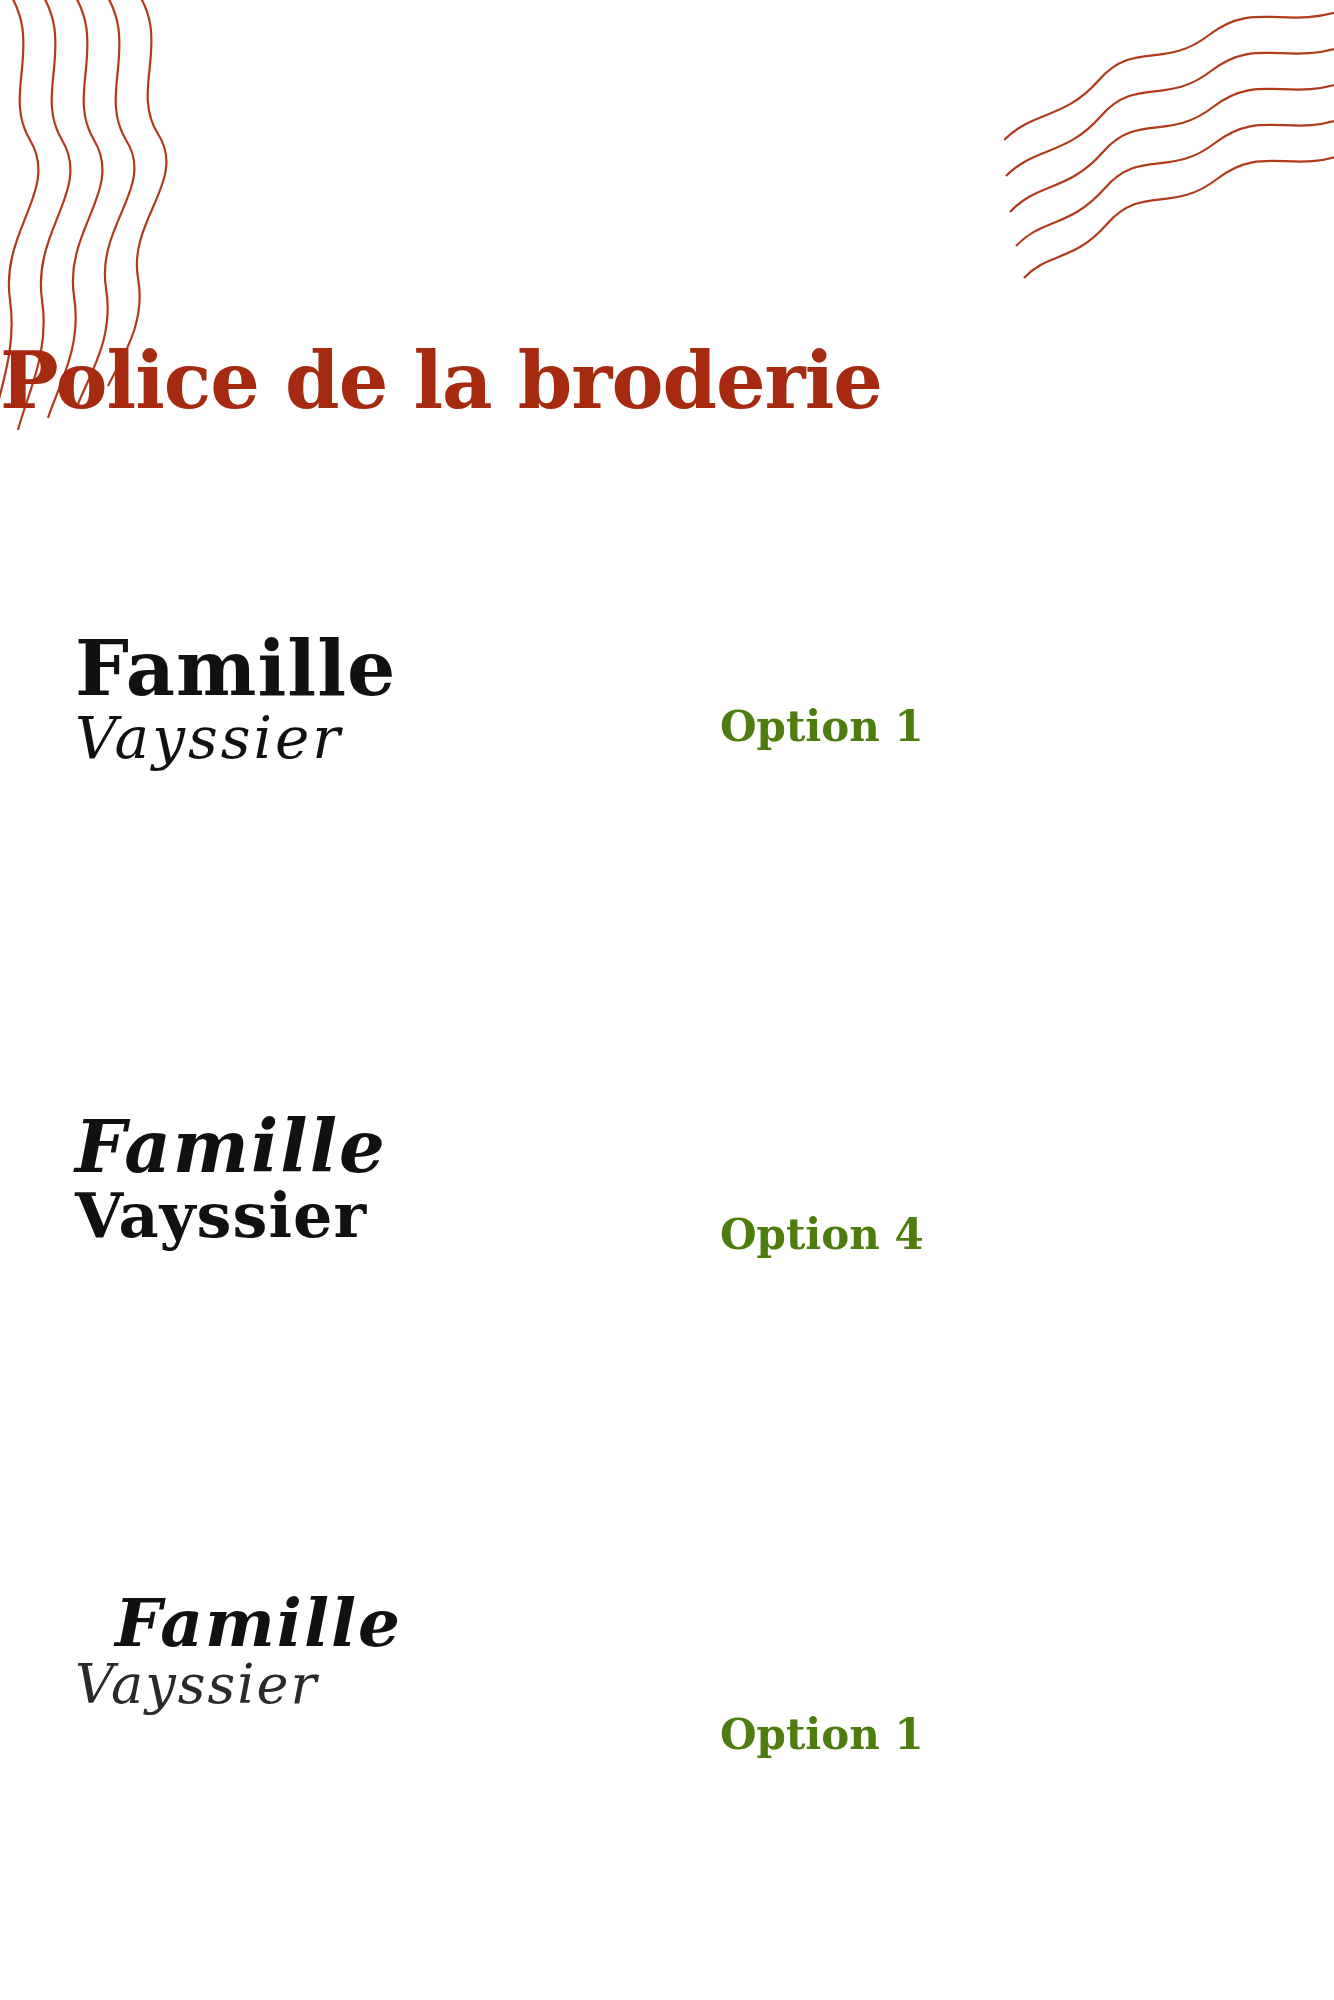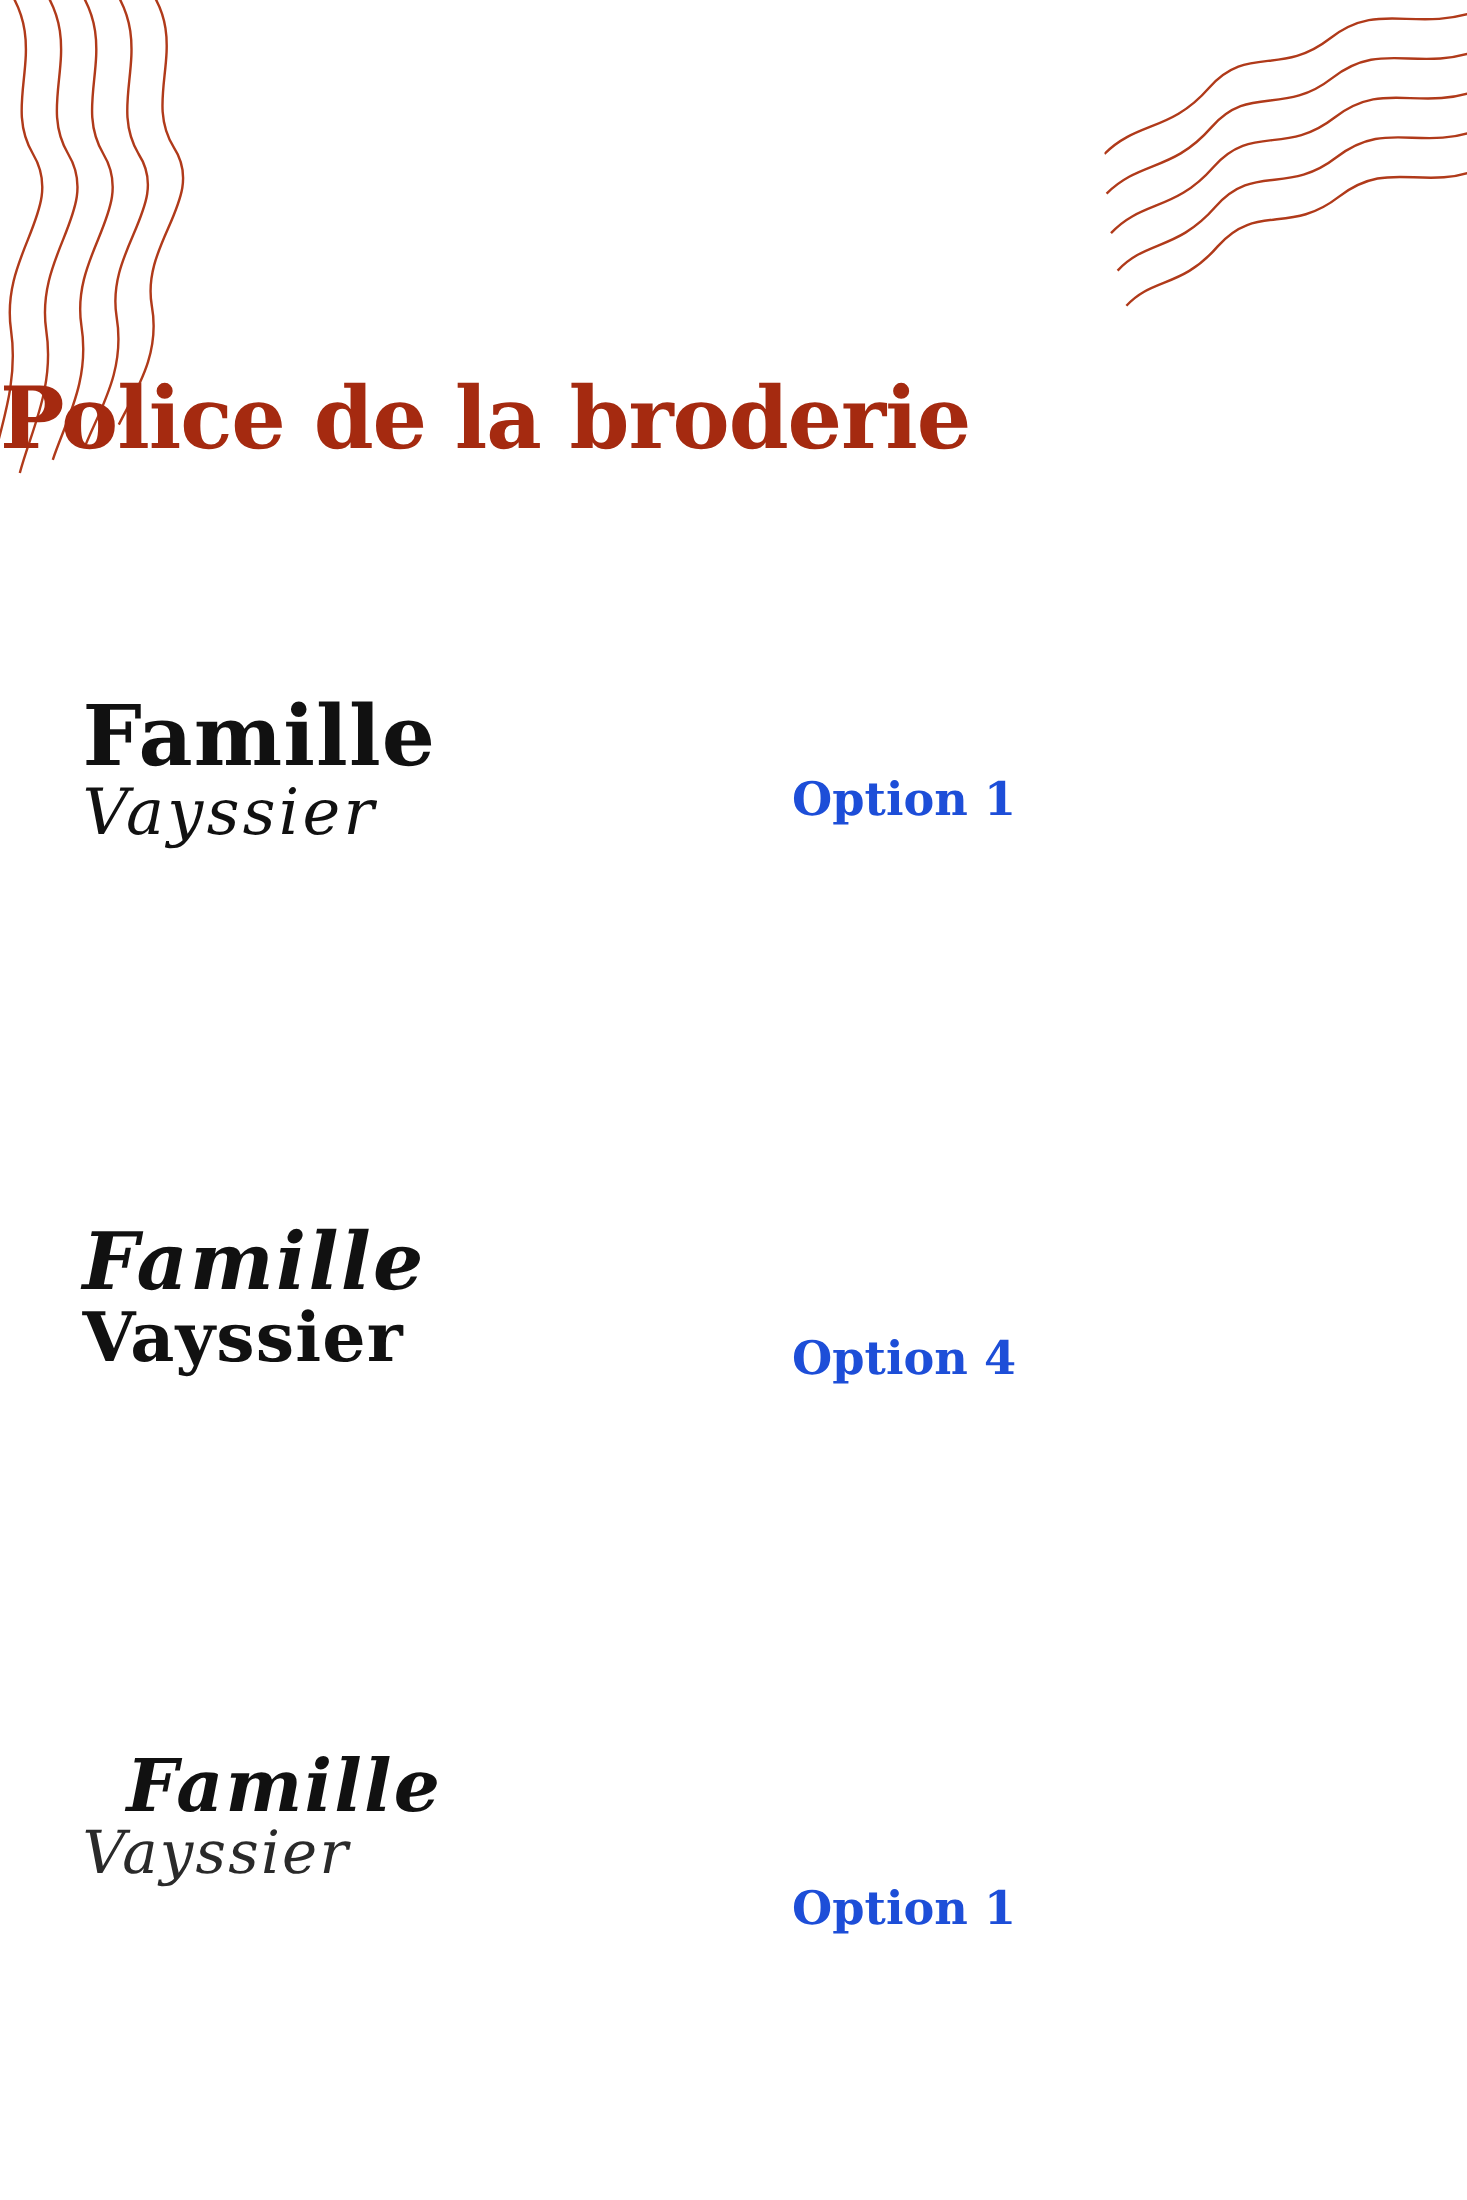--- a/index.html
+++ b/index.html
@@ -64,21 +64,21 @@
   .sample .line-bottom {
     display: block;
     line-height: 1.05;
     padding-right: 10px;
   }
   .option-label {
     position: absolute;
     font-family: "DejaVu Serif", serif;
     font-weight: bold;
     font-size: 42px;
-    color: #1d4ed8;
+    color: #4d7c0f;
     letter-spacing: 0px;
   }
 
   
   .row1 .sample { top: -10px; }
   .row1 .line-top {
     font-family: "DejaVu Serif", serif;
     font-weight: bold;
     font-size: 76px;
     letter-spacing: 1px;

